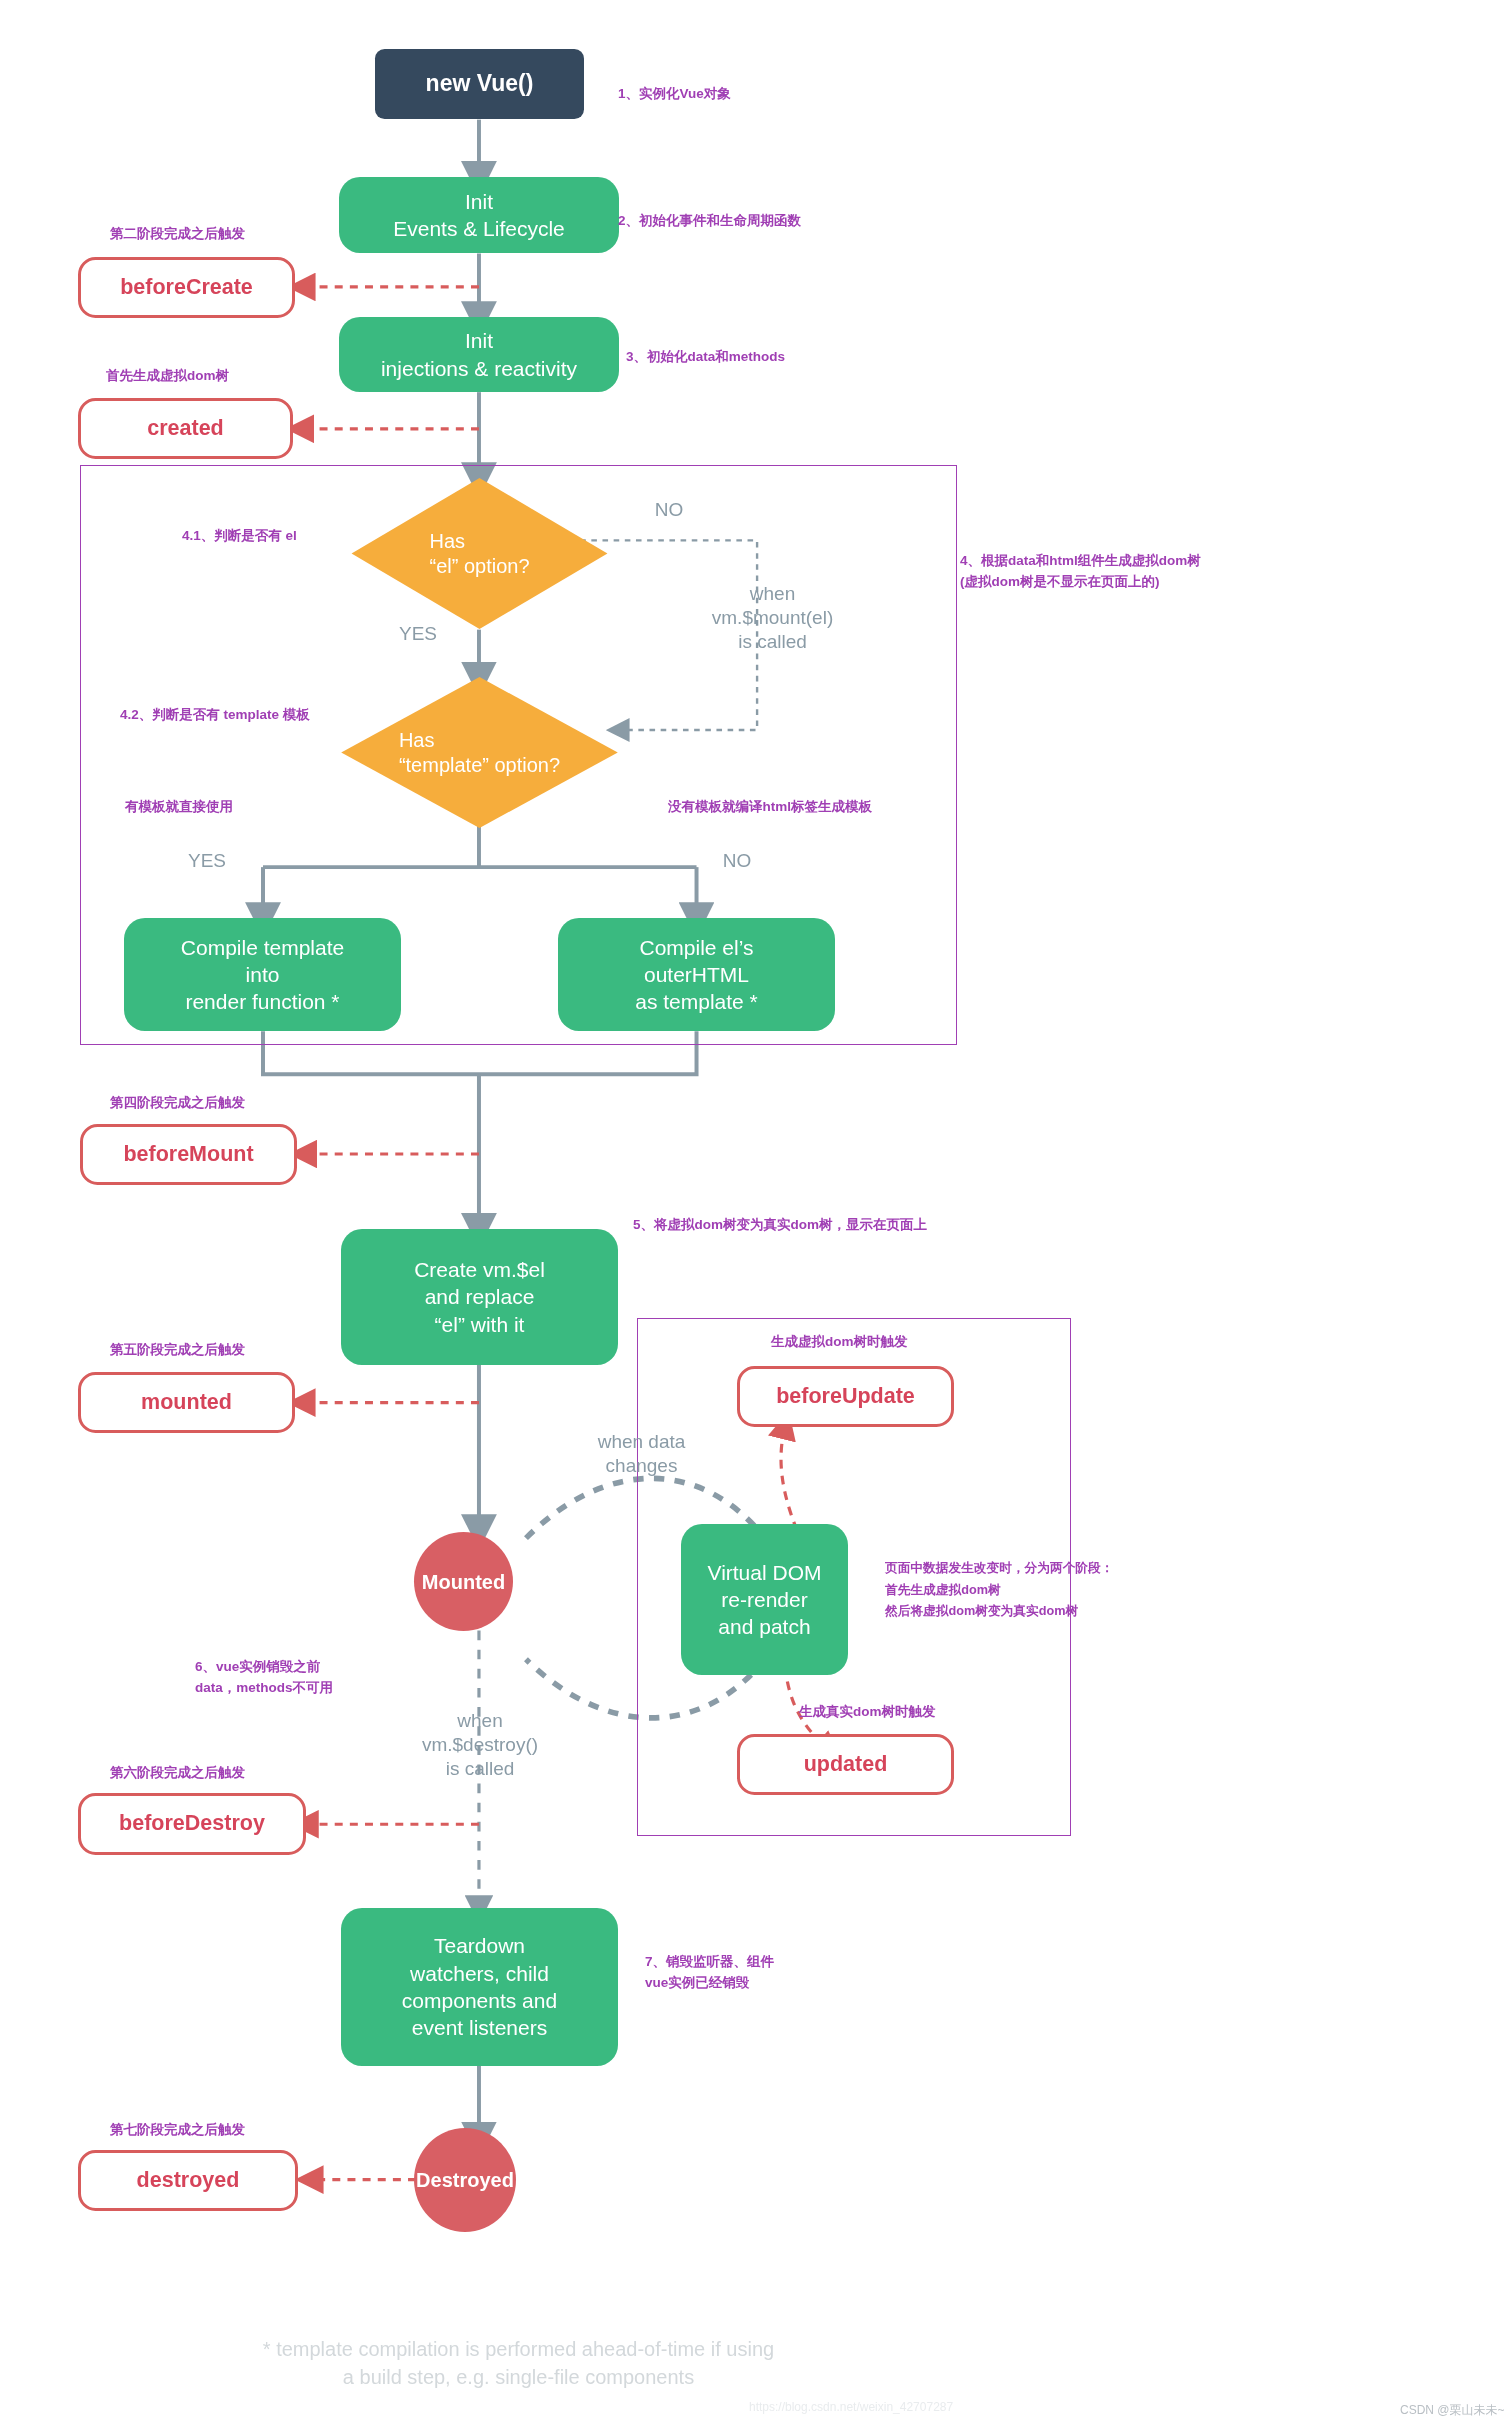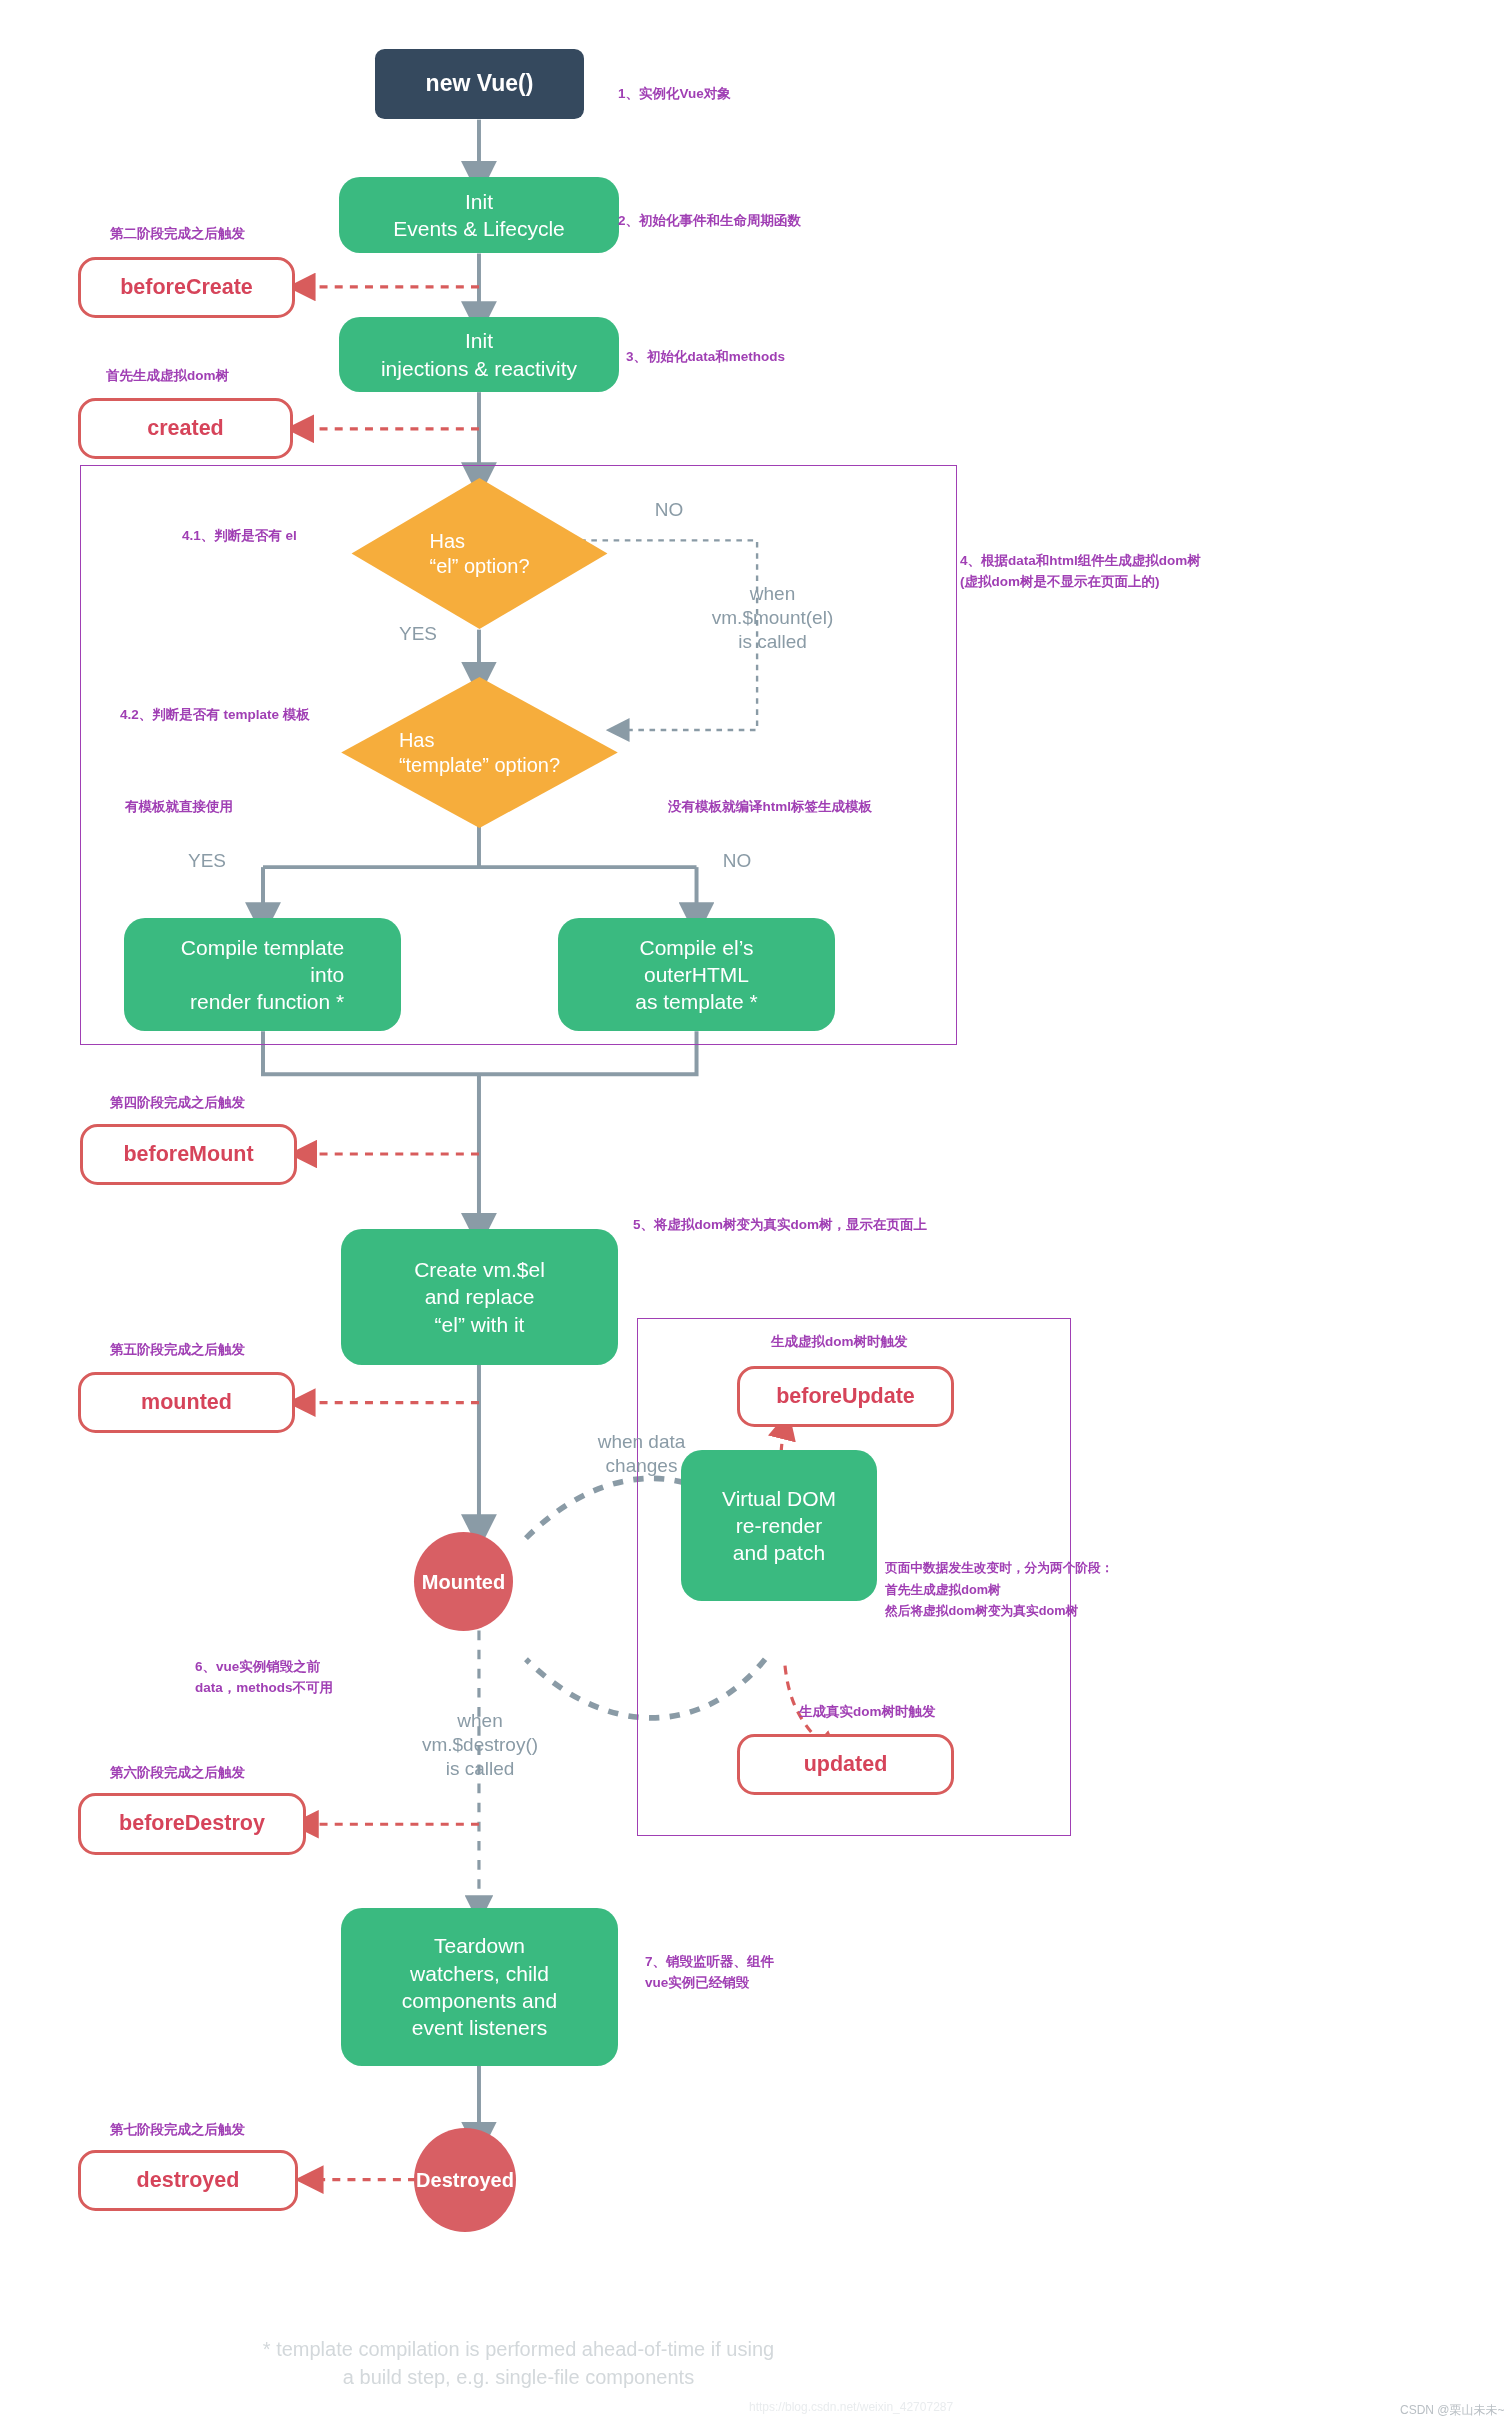--- a/index.html
+++ b/index.html
@@ -213,21 +213,21 @@
   </div>
 
   <div style="position:absolute; left:341px; top:677px; width:277px; height:151px;">
     <svg width="277" height="151" viewBox="0 0 348 190">
       <polygon points="174,0 348,95 174,190 0,95" fill="#f6ad3c"></polygon>
     </svg>
     <div class="diamond-label" style="left:0; top:0; width:277px; height:151px; white-space:pre-line;">Has
 “template” option?</div>
   </div>
 
-  <div class="node n-green" style="left:124px; top:918px; width:277px; height:113px; white-space:pre-line;text-align:right;">
+  <div class="node n-green" style="left:124px; top:918px; width:277px; height:113px; white-space:pre-line;">
     <span>Compile template
 into
 render function *</span>
   </div>
 
   <div class="node n-green" style="left:558px; top:918px; width:277px; height:113px; white-space:pre-line;">
     <span>Compile el’s
 outerHTML
 as template *</span>
   </div>
@@ -235,21 +235,21 @@
   <div class="node n-green" style="left:341px; top:1229px; width:277px; height:136px; white-space:pre-line;">
     <span>Create vm.$el
 and replace
 “el” with it</span>
   </div>
 
   <div class="node n-circle" style="left:414px; top:1532px; width:99px; height:99px;">
     <span>Mounted</span>
   </div>
 
-  <div class="node n-green" style="left:681px; top:1450px; width:196px; height:151px; white-space:pre-line;">
+  <div class="node n-green" style="left:681px; top:1524px; width:167px; height:151px; white-space:pre-line;">
     <span>Virtual DOM
 re-render
 and patch</span>
   </div>
 
   <div class="node n-green" style="left:341px; top:1908px; width:277px; height:158px; white-space:pre-line;">
     <span>Teardown
 watchers, child
 components and
 event listeners</span>

